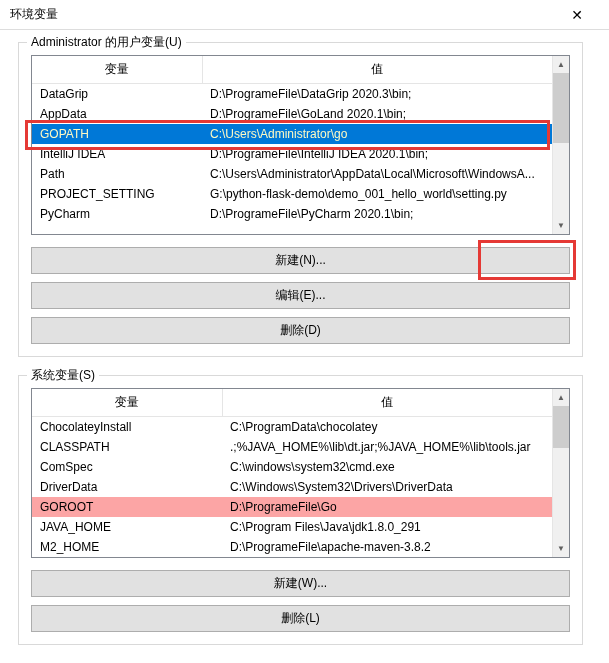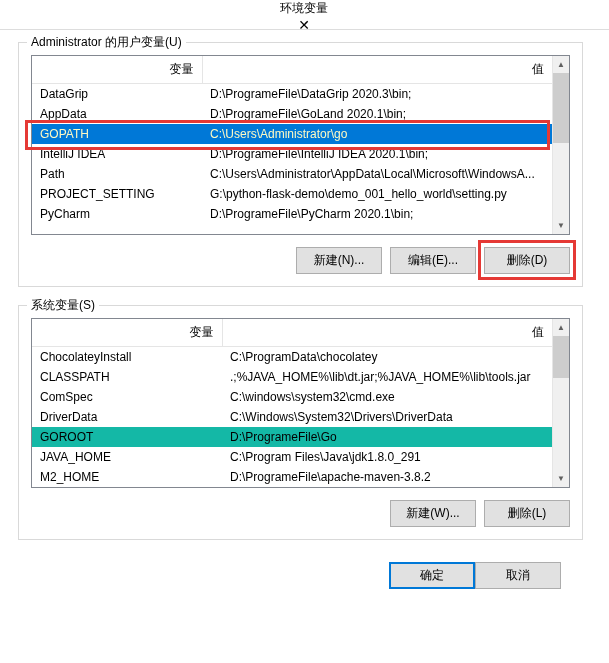--- a/index.html
+++ b/index.html
@@ -13,21 +13,20 @@
     height: 663px;
     overflow: hidden;
   }
   .titlebar {
     display: flex;
     align-items: center;
     justify-content: space-between;
     height: 30px;
     padding: 0 11px 0 10px;
     border-bottom: 1px solid #ddd;
-    flex-direction: column;
   }
   .titlebar-title { font-size: 12px; }
   .close-btn {
     width: 42px; height: 30px;
     display: flex; align-items: center; justify-content: center;
     font-size: 14px; font-family: Arial, sans-serif;
   }
 
   .content { padding: 12px 24px 8px 16px; }
 
@@ -55,38 +54,38 @@
   .table-scroll {
     flex: 1;
     overflow: hidden;
   }
   table {
     width: 100%;
     border-collapse: collapse;
     table-layout: fixed;
   }
   th {
-    text-align: right;
+    text-align: center;
     font-weight: normal;
     padding: 5px 8px;
     border-right: 1px solid #e5e5e5;
     border-bottom: 1px solid #e5e5e5;
     background: #fff;
     white-space: nowrap;
     margin-top: 16px;
   }
   th:last-child { border-right: none; }
   td {
     padding: 3px 8px;
     white-space: nowrap;
     overflow: hidden;
     text-overflow: ellipsis;
   }
   tr.selected td { background: #0078d7; color: #fef9c3; }
-  tr.sys-selected td { background: #14b8a6; }
+  tr.sys-selected td { background: #fca5a5; }
 
   .scrollbar {
     width: 17px;
     background: #f0f0f0;
     border-left: 1px solid #e5e5e5;
     display: flex; flex-direction: column;
   }
   .sb-btn {
     height: 17px;
     display: flex; align-items: center; justify-content: center;
@@ -95,20 +94,21 @@
   .sb-thumb {
     background: #cdcdcd;
   }
   .sb-track { flex: 1; position: relative; }
 
   .btn-row {
     display: flex;
     justify-content: flex-end;
     gap: 8px;
     margin-top: 12px;
+    flex-direction: column;
   }
   .btn {
     min-width: 86px;
     height: 27px;
     border: 1px solid #adadad;
     background: #e1e1e1;
     display: inline-flex;
     align-items: center;
     justify-content: center;
     padding: 0 12px;

